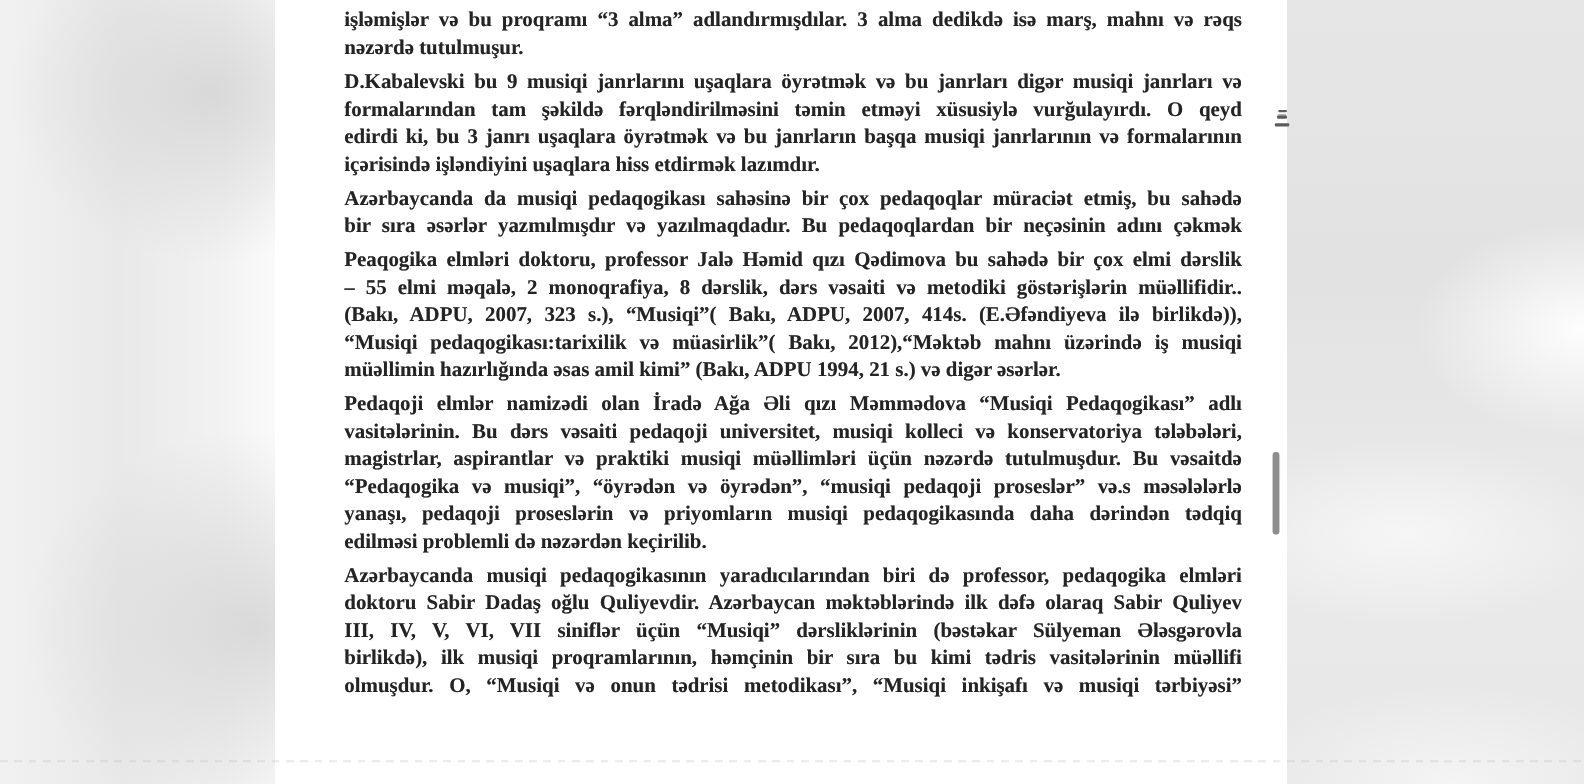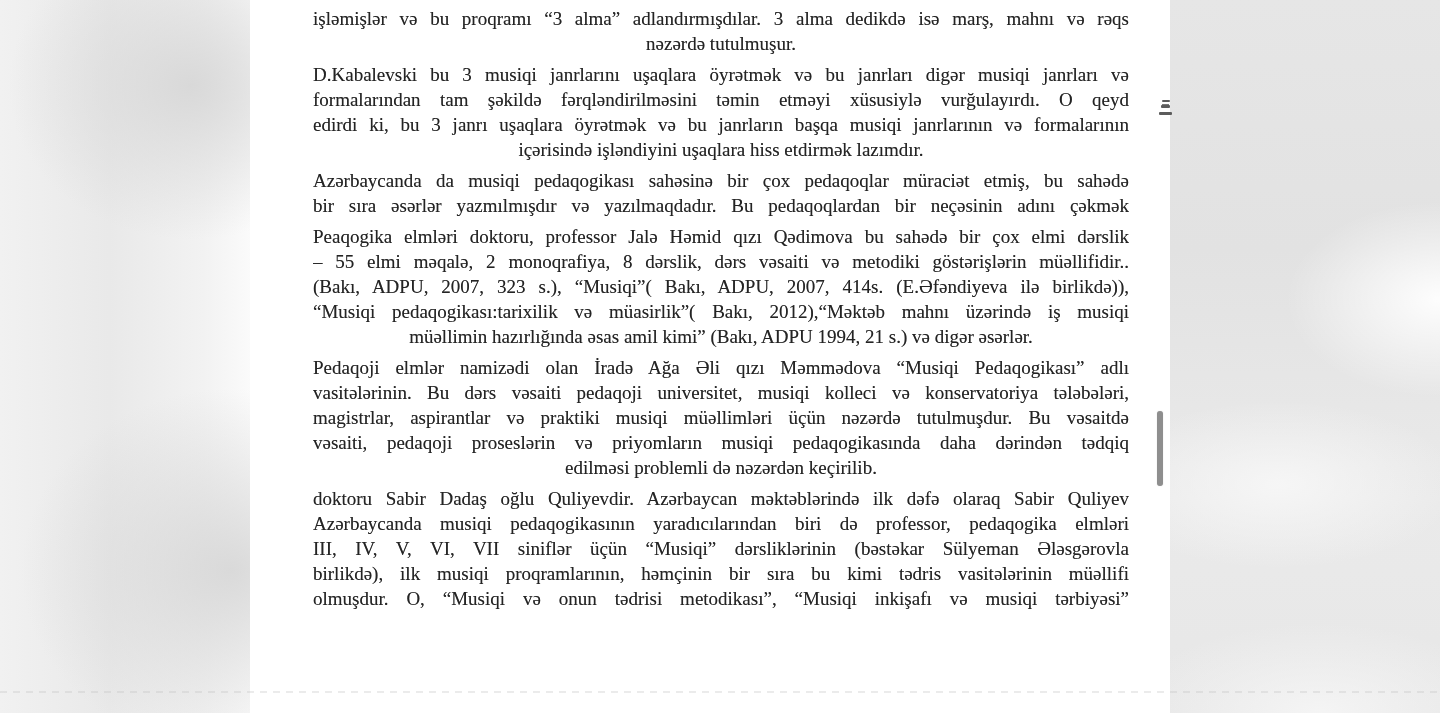--- a/index.html
+++ b/index.html
@@ -27,22 +27,22 @@
   
   .page{
     position:absolute;left:250px;top:0;width:920px;height:713px;
     background:#ffffff;
   }
   .content{
     position:absolute;left:63px;top:6px;width:816px;
     font-size:19px;color:#242424;
     text-shadow:0 0 0.6px rgba(40,40,40,.45);
   }
-  .paragraph{margin:0 0 6px 0;}
-  .line{height:25px;line-height:25px;overflow:hidden;white-space:normal;text-align:center;}
+  .paragraph{margin:0 0 6px 0;font-weight:bold;}
+  .line{height:25px;line-height:25px;overflow:hidden;white-space:normal;}
   .line.just{text-align:justify;}
   .line.just::after{content:"";display:inline-block;width:100%;height:0;}
   
   .scrollbar-thumb{
     position:absolute;left:1157px;top:411px;width:6px;height:75px;
     border-radius:3px;background:#8e8e8e;
     box-shadow:0 0 1px rgba(0,0,0,.25);
   }
   
   .edge-fragment{position:absolute;left:1159px;top:100px;width:14px;height:28px;}
@@ -62,46 +62,47 @@
 <div class="backdrop-left"></div>
 <div class="backdrop-right"></div>
 
 <div class="page" style="background: rgb(255, 255, 255);">
   <div class="content" style="color: rgb(36, 36, 36);">
       <div class="paragraph">
         <div class="line just">işləmişlər və bu proqramı “3 alma” adlandırmışdılar. 3 alma dedikdə isə marş, mahnı və rəqs</div>
         <div class="line">nəzərdə tutulmuşur.</div>
       </div>
       <div class="paragraph">
-        <div class="line just">D.Kabalevski bu 3 musiqi janrlarını uşaqlara öyrətmək və bu janrları digər musiqi janrları və</div>
+        <div class="line just">D.Kabalevski bu 9 musiqi janrlarını uşaqlara öyrətmək və bu janrları digər musiqi janrları və</div>
         <div class="line just">formalarından tam şəkildə fərqləndirilməsini təmin etməyi xüsusiylə vurğulayırdı. O qeyd</div>
         <div class="line just">edirdi ki, bu 3 janrı uşaqlara öyrətmək və bu janrların başqa musiqi janrlarının və formalarının</div>
         <div class="line">içərisində işləndiyini uşaqlara hiss etdirmək lazımdır.</div>
       </div>
       <div class="paragraph">
         <div class="line just">Azərbaycanda da musiqi pedaqogikası sahəsinə bir çox pedaqoqlar müraciət etmiş, bu sahədə</div>
         <div class="line just">bir sıra əsərlər yazmılmışdır və yazılmaqdadır. Bu pedaqoqlardan bir neçəsinin adını çəkmək</div>
       </div>
       <div class="paragraph">
         <div class="line just">Peaqogika elmləri doktoru, professor Jalə Həmid qızı Qədimova bu sahədə bir çox elmi dərslik</div>
         <div class="line just">– 55 elmi məqalə, 2 monoqrafiya, 8 dərslik, dərs vəsaiti və metodiki göstərişlərin müəllifidir..</div>
         <div class="line just">(Bakı, ADPU, 2007, 323 s.), “Musiqi”( Bakı, ADPU, 2007, 414s. (E.Əfəndiyeva ilə birlikdə)),</div>
         <div class="line just">“Musiqi pedaqogikası:tarixilik və müasirlik”( Bakı, 2012),“Məktəb mahnı üzərində iş musiqi</div>
         <div class="line">müəllimin hazırlığında əsas amil kimi” (Bakı, ADPU 1994, 21 s.) və digər əsərlər.</div>
       </div>
       <div class="paragraph">
         <div class="line just">Pedaqoji elmlər namizədi olan İradə Ağa Əli qızı Məmmədova “Musiqi Pedaqogikası” adlı</div>
         <div class="line just">vasitələrinin. Bu dərs vəsaiti pedaqoji universitet, musiqi kolleci və konservatoriya tələbələri,</div>
         <div class="line just">magistrlar, aspirantlar və praktiki musiqi müəllimləri üçün nəzərdə tutulmuşdur. Bu vəsaitdə</div>
-        <div class="line just">vəsaiti, pedaqoji proseslərin və priyomların musiqi pedaqogikasında daha dərindən tədqiq</div>
+        <div class="line just">“Pedaqogika və musiqi”, “öyrədən və öyrədən”, “musiqi pedaqoji proseslər” və.s məsələlərlə</div>
+        <div class="line just">yanaşı, pedaqoji proseslərin və priyomların musiqi pedaqogikasında daha dərindən tədqiq</div>
         <div class="line">edilməsi problemli də nəzərdən keçirilib.</div>
       </div>
       <div class="paragraph">
+        <div class="line just">Azərbaycanda musiqi pedaqogikasının yaradıcılarından biri də professor, pedaqogika elmləri</div>
         <div class="line just">doktoru Sabir Dadaş oğlu Quliyevdir. Azərbaycan məktəblərində ilk dəfə olaraq Sabir Quliyev</div>
-        <div class="line just">Azərbaycanda musiqi pedaqogikasının yaradıcılarından biri də professor, pedaqogika elmləri</div>
         <div class="line just">III, IV, V, VI, VII siniflər üçün “Musiqi” dərsliklərinin (bəstəkar Sülyeman Ələsgərovla</div>
         <div class="line just">birlikdə), ilk musiqi proqramlarının, həmçinin bir sıra bu kimi tədris vasitələrinin müəllifi</div>
         <div class="line just">olmuşdur. O, “Musiqi və onun tədrisi metodikası”, “Musiqi inkişafı və musiqi tərbiyəsi”</div>
       </div>
     </div>
 </div>
 
 <div class="edge-fragment">
   <div class="d d1"></div>
   <div class="d d2"></div>

